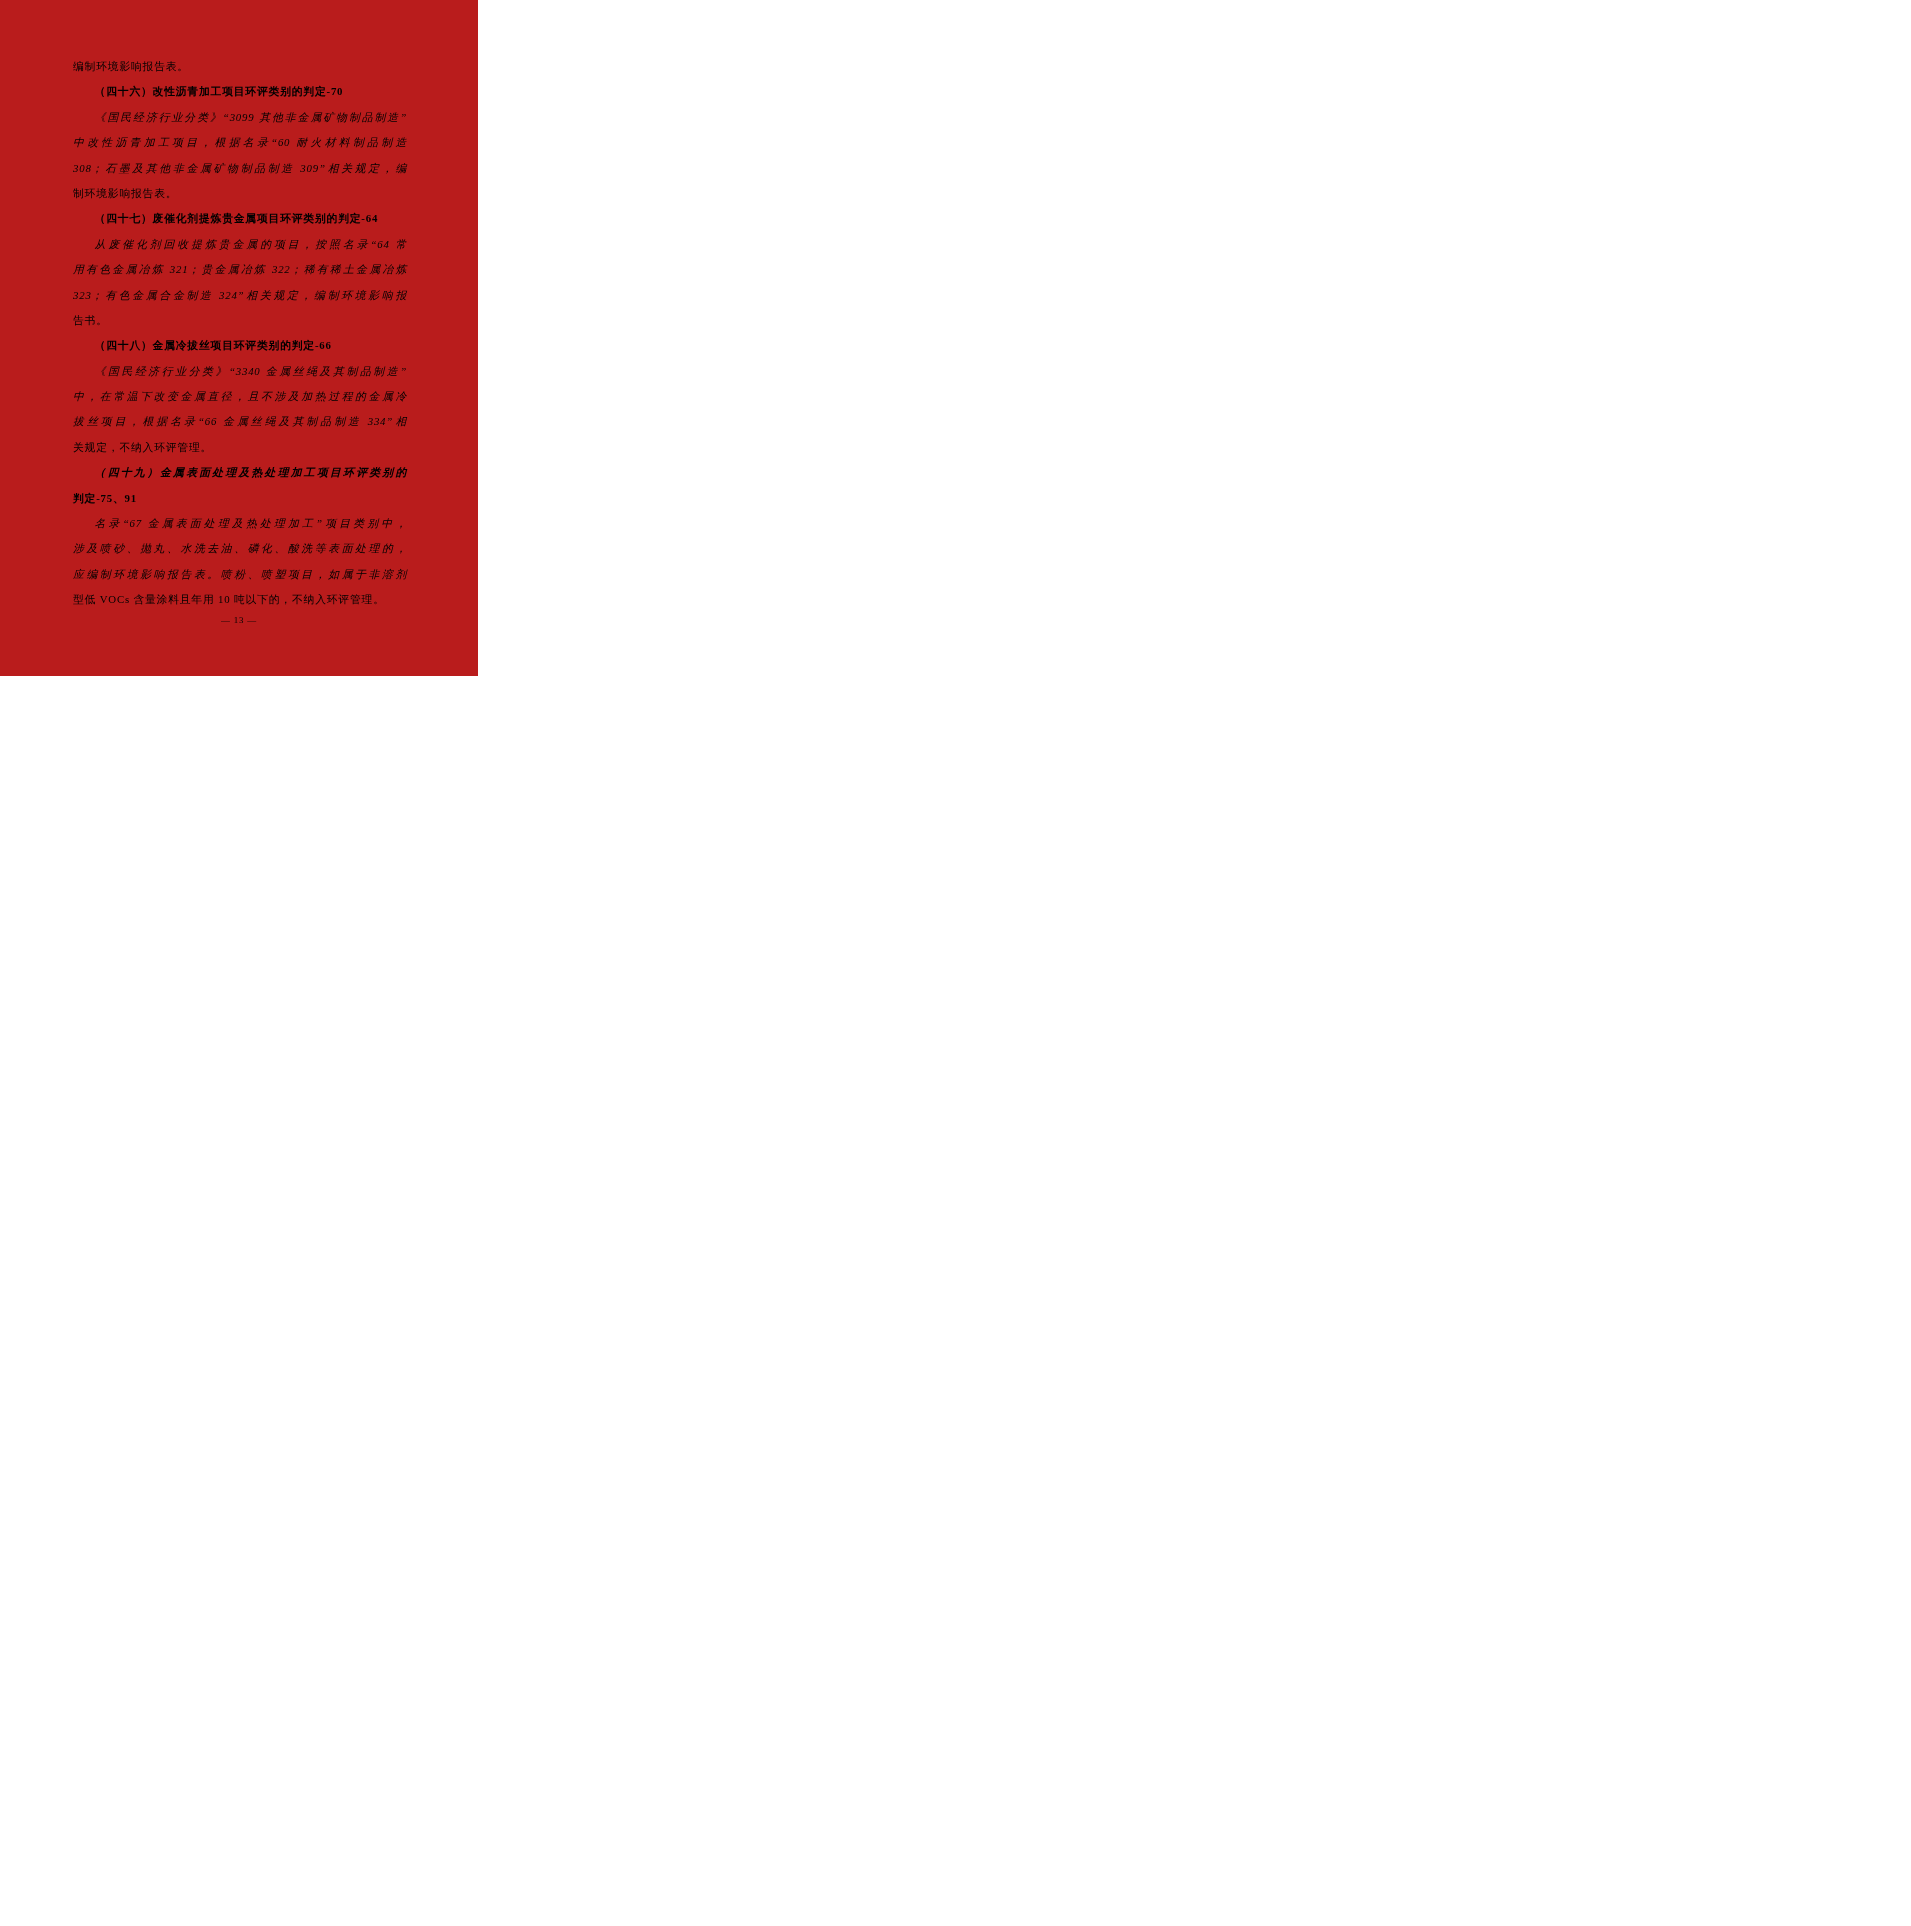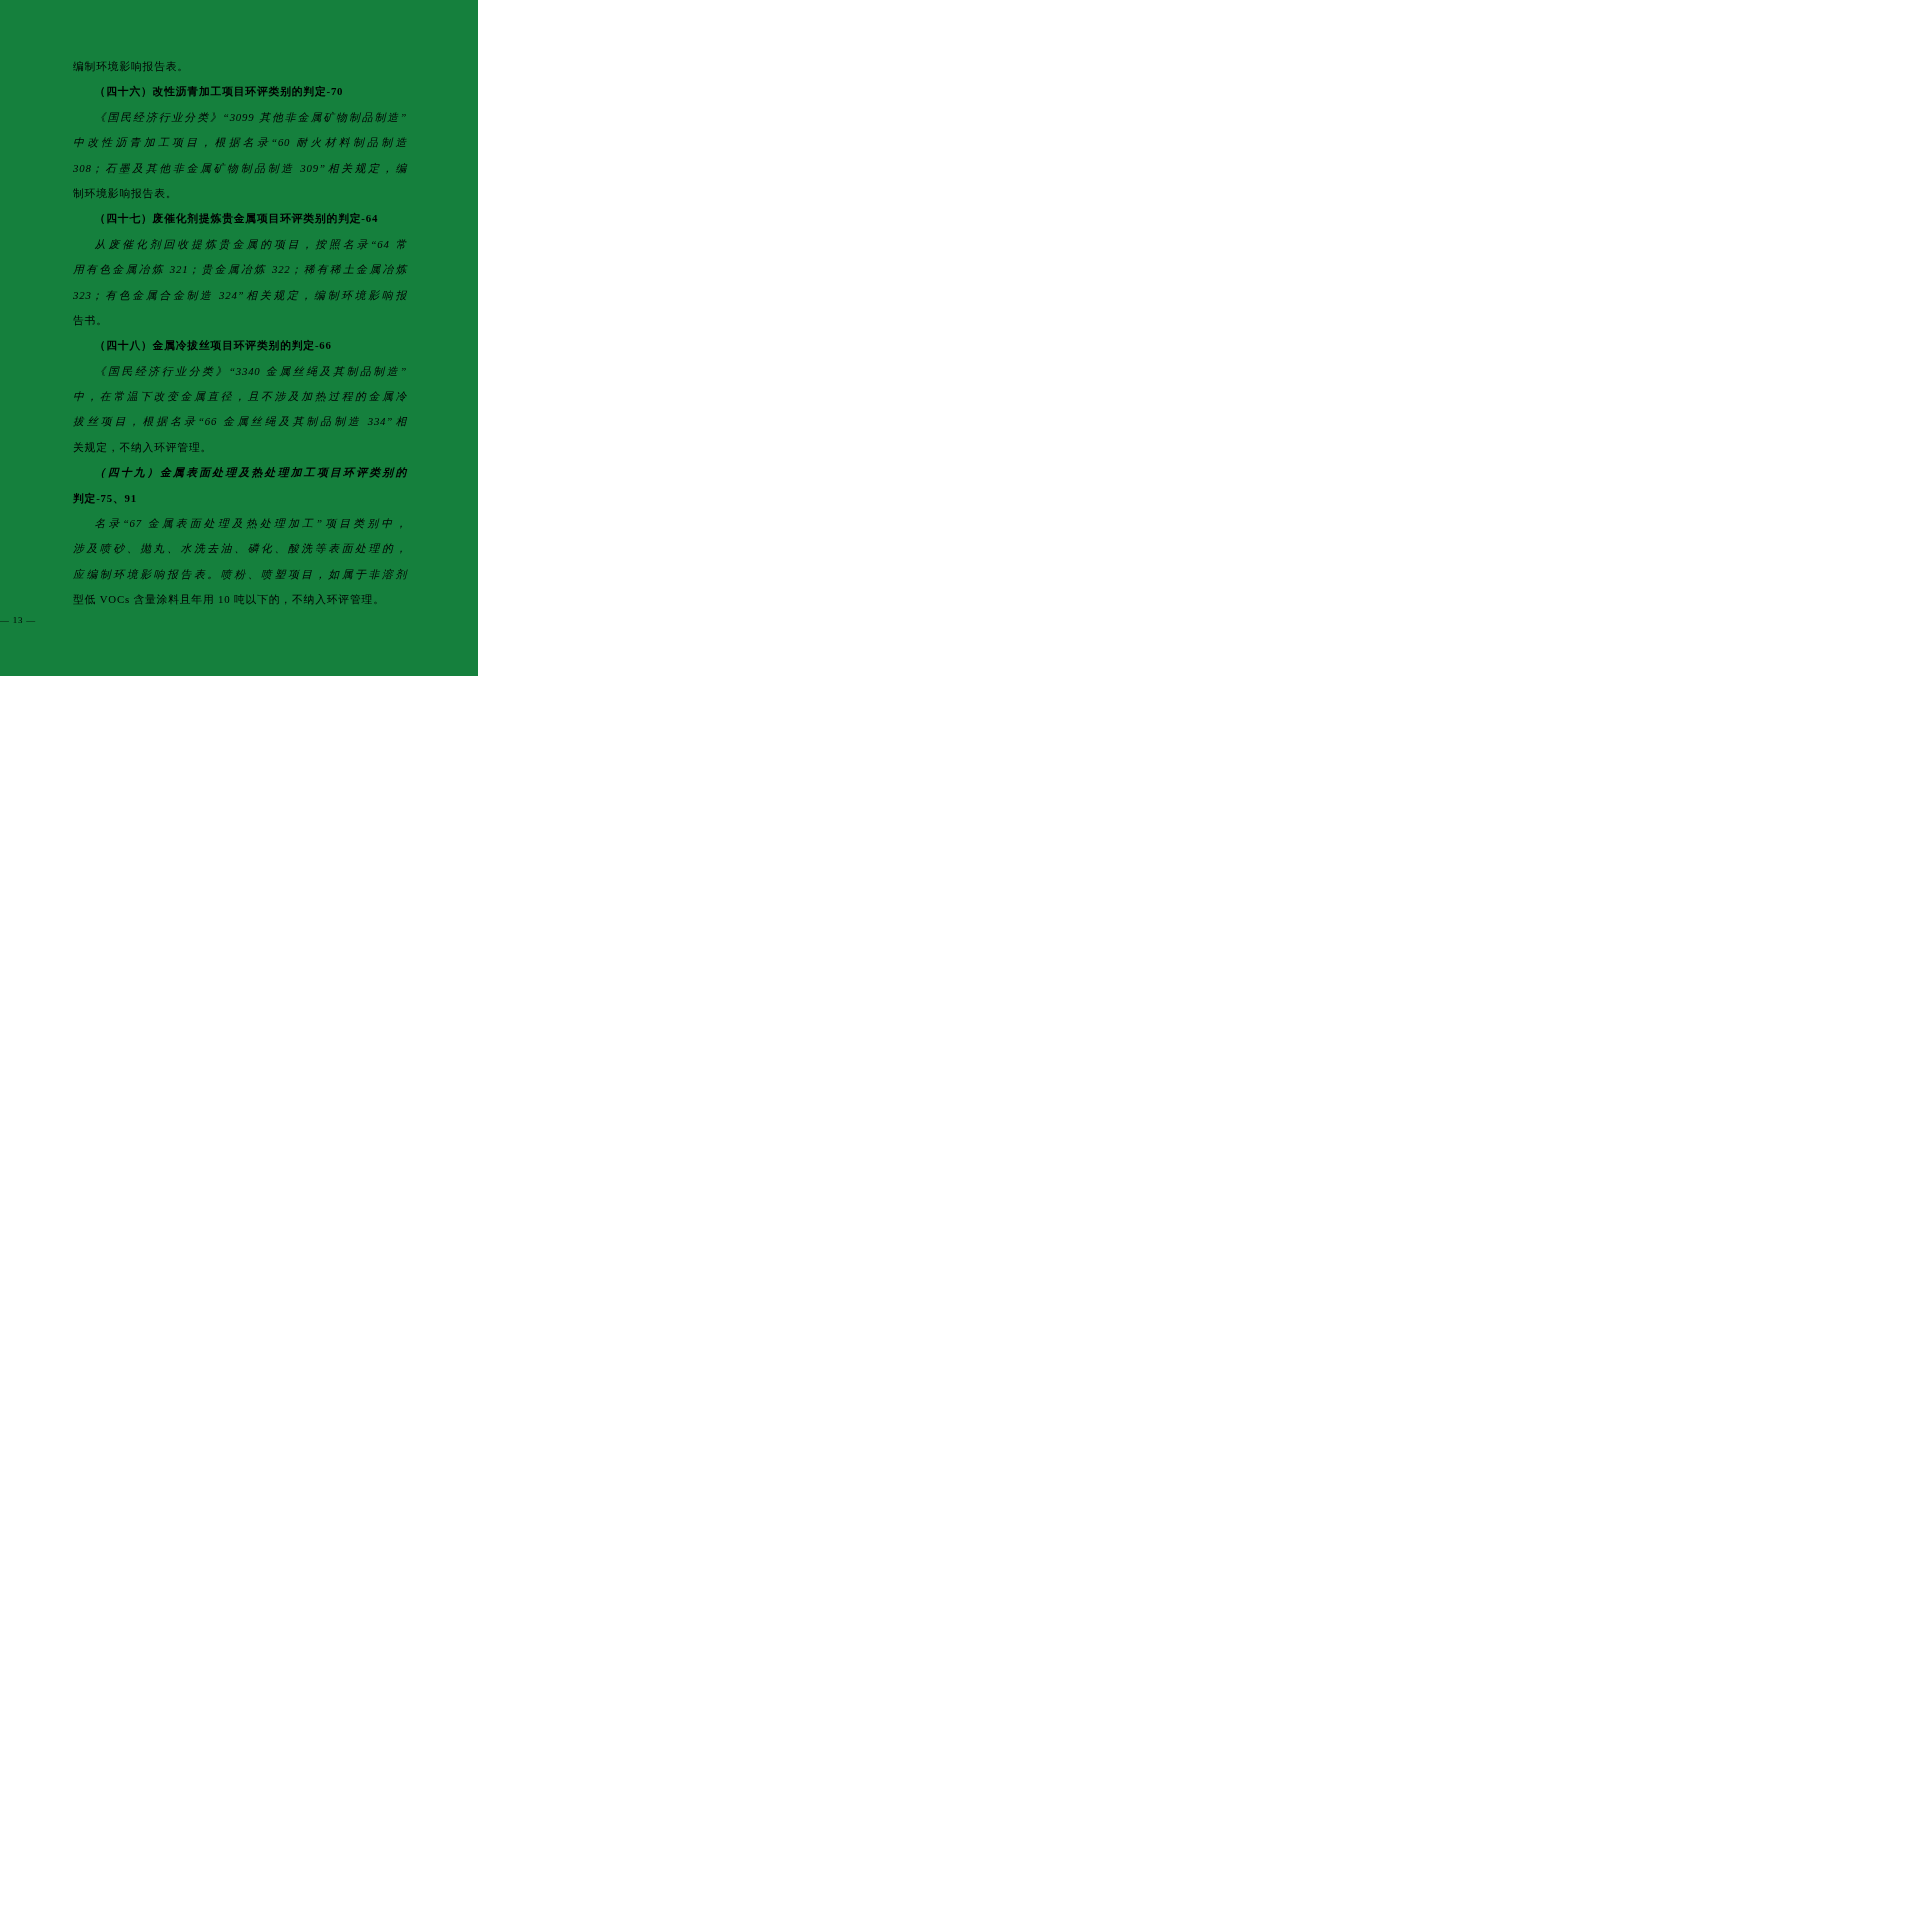--- a/index.html
+++ b/index.html
@@ -4,21 +4,21 @@
 <style>
   html, body {
     margin: 0;
     padding: 0;
     background: #ffffff;
   }
   .page {
     position: relative;
     width: 478px;
     height: 676px;
-    background: #15803d;
+    background: #b91c1c;
     color: #000000;
     overflow: hidden;
     font-family: "Liberation Serif", "DejaVu Serif", serif;
   }
   .content {
     position: absolute;
     left: 73px;
     top: 54px;
     width: 334px;
   }
@@ -43,20 +43,21 @@
   .line.heading {
     font-weight: 600;
   }
   .pagenum {
     position: absolute;
     left: 0;
     top: 611px;
     width: 100%;
     height: 18.5px;
     line-height: 18.5px;
+    text-align: center;
     font-size: 8.9px;
     letter-spacing: 0.8px;
     color: #000000;
   }
 </style>
 </head>
 <body>
 
 <div class="page">
   <div class="content">

